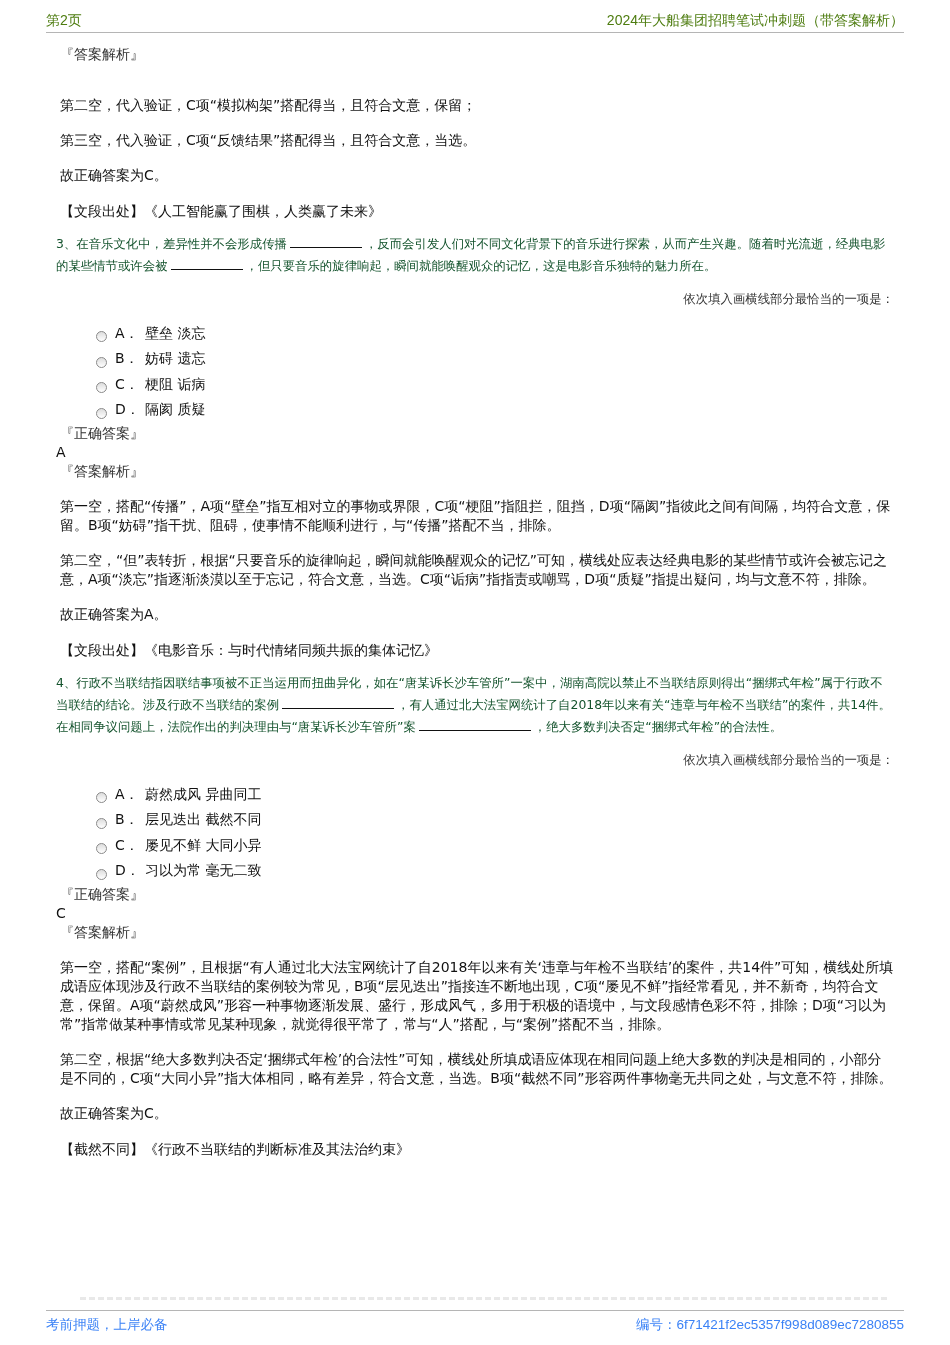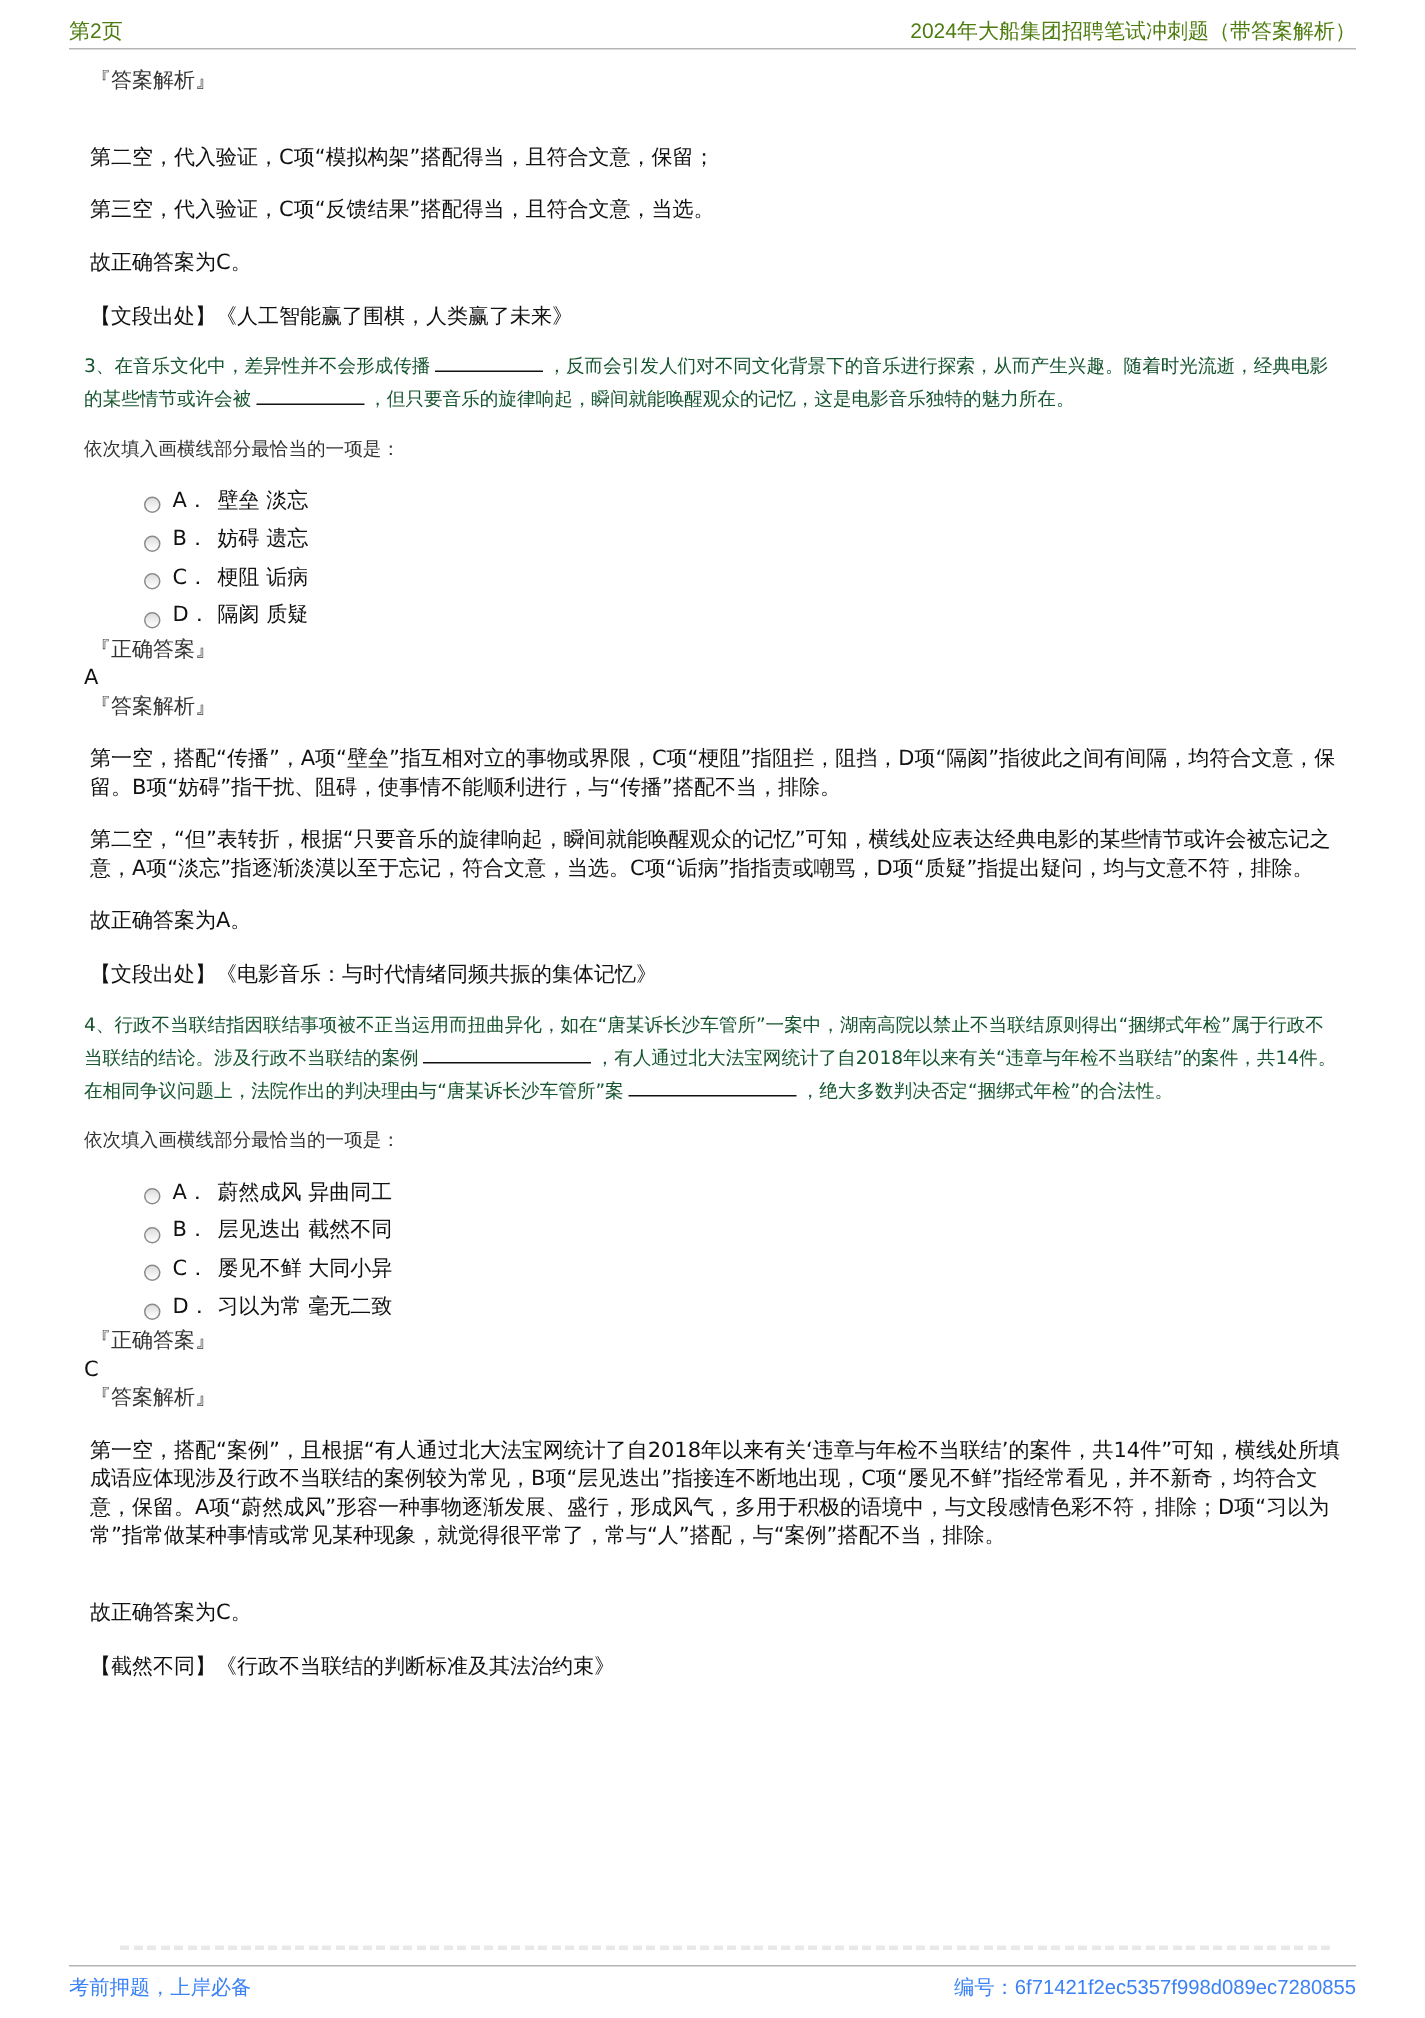--- a/index.html
+++ b/index.html
@@ -17,21 +17,21 @@
   .page-header .left { position: absolute; left: 0; top: 4px; }
   .page-header .right { position: absolute; right: 0; top: 4px; }
   .content { position: absolute; left: 56px; top: 44px; width: 838px; }
   .tag { font-size: 14px; color: #333; margin: 0 0 0 4px; line-height: 20px; }
   .para { font-size: 14px; line-height: 19px; color: #111; margin: 0 0 0 4px; }
   .gap-lg { height: 16px; }
   .gap-md { height: 12px; }
   .question { font-size: 12.4px; line-height: 22px; color: #14532d; margin: 0; }
   .blank { display: inline-block; width: 72px; border-bottom: 1px solid #111; height: 14px; vertical-align: baseline; margin: 0 3px; }
   .blank.wide { width: 112px; }
-  .prompt { font-size: 12.4px; color: #333; margin: 0; line-height: 20px; }
+  .prompt { font-size: 12.4px; color: #333; margin: 0; line-height: 20px; text-align: right; }
   .options { margin: 0 0 0 40px; padding: 0; list-style: none; }
   .option { display: flex; align-items: center; height: 25.5px; font-size: 14px; color: #111; }
   .radio {
     width: 9px; height: 9px; border-radius: 50%;
     border: 1px solid #8a8a8a; background: linear-gradient(#ddd,#fff);
     margin-right: 8px; margin-top: 6px; flex: 0 0 auto;
   }
   .opt-letter { width: 30px; }
   .answer-letter { font-size: 14px; color: #111; margin: 0; line-height: 18px; }
   .source { font-size: 14px; color: #111; margin: 0 0 0 4px; line-height: 20px; }
@@ -142,20 +142,21 @@
           <span class="opt-letter">D．</span>
           <span>习以为常 毫无二致</span>
         </li>
     </ul>
     <p class="tag">『正确答案』</p>
     <p class="answer-letter">C</p>
     <p class="tag">『答案解析』</p>
     <div class="gap-lg"></div>
     <p class="para">第一空，搭配“案例”，且根据“有人通过北大法宝网统计了自2018年以来有关‘违章与年检不当联结’的案件，共14件”可知，横线处所填成语应体现涉及行政不当联结的案例较为常见，B项“层见迭出”指接连不断地出现，C项“屡见不鲜”指经常看见，并不新奇，均符合文意，保留。A项“蔚然成风”形容一种事物逐渐发展、盛行，形成风气，多用于积极的语境中，与文段感情色彩不符，排除；D项“习以为常”指常做某种事情或常见某种现象，就觉得很平常了，常与“人”搭配，与“案例”搭配不当，排除。</p>
     <div class="gap-lg"></div>
+    <p class="para">第二空，根据“绝大多数判决否定‘捆绑式年检’的合法性”可知，横线处所填成语应体现在相同问题上绝大多数的判决是相同的，小部分是不同的，C项“大同小异”指大体相同，略有差异，符合文意，当选。B项“截然不同”形容两件事物毫无共同之处，与文意不符，排除。</p>
     <div class="gap-lg"></div>
     <p class="para">故正确答案为C。</p>
     <div class="gap-lg"></div>
     <p class="source">【截然不同】《行政不当联结的判断标准及其法治约束》</p>
   </section>
 </div>
 
 <div class="faded-line"></div>
 
 <div class="page-footer">

